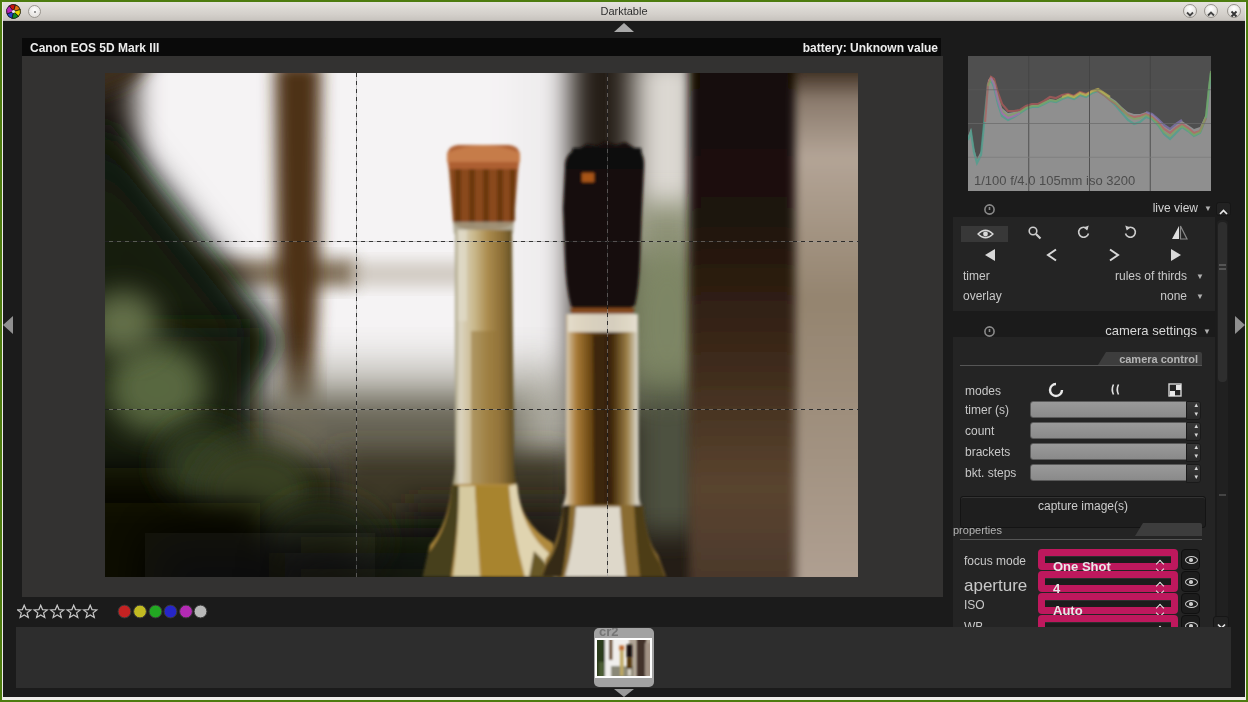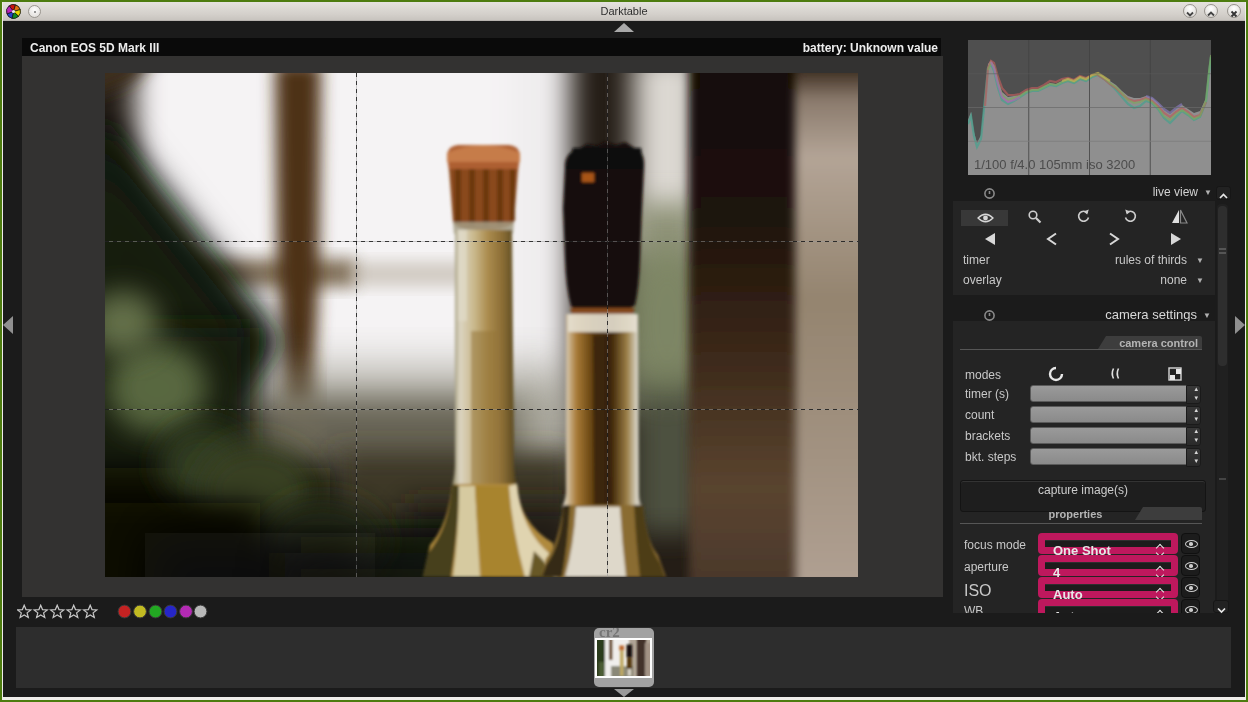--- a/index.html
+++ b/index.html
@@ -16,21 +16,21 @@
     border-bottom:1px solid #b8b4b0; }
   #titletext { position:absolute; left:0; top:3px; width:100%; text-align:center;
     font-size:11px; color:#2f2f2f; }
   #app { position:absolute; left:0px; top:19px; width:1242px; height:676px;
     background:#1b1b1b; overflow:hidden; }
   .hdrstrip { position:absolute; left:19px; top:17px; width:919px; height:19px;
     background:#0a0a0a; color:#ededed; font-size:12px; font-weight:bold; }
   #centerbg { position:absolute; left:19px; top:35px; width:921px; height:541px;
     background:#333231; }
   #photo { position:absolute; left:102px; top:52px; width:753px; height:504px; }
-  #rpanel { position:absolute; left:950px; top:17px; width:278px; height:579px; }
+  #rpanel { position:absolute; left:950px; top:33px; width:278px; height:579px; }
   .spin { width:159px; height:17px; background:linear-gradient(#9a9a9a,#8a8a8a); border:1px solid #5a5a5a; border-radius:3px 0 0 3px; }
   .spin::after { content:""; position:absolute; right:-13px; top:-1px; width:13px; height:17px;
     background:#2e2e2e; border:1px solid #1a1a1a; border-radius:0 3px 3px 0;
     background-image:linear-gradient(#383838,#2a2a2a); }
   .spin::before { content:"\25B4\A\25BE"; white-space:pre; position:absolute; right:-10px; top:-1px;
     font-size:7px; line-height:8.5px; color:#d8d8d8; z-index:2; }
   .combo { width:140px; height:21px; background:#1c1c1c; border:7px solid #be185d; border-radius:4px;
     box-shadow:inset 0 1px 0 #2e2e2e; color:#e8e8e8; font-weight:bold; font-size:13px; }
   .combo span { position:absolute; left:8px; top:3px; }
   .combo::before { content:""; position:absolute; right:8px; top:5px; width:5px; height:5px;
@@ -362,34 +362,34 @@
       <div class="spin abs" style="left:77px; top:85px;"></div>
       <div class="abs" style="left:12px; top:108px; font-size:12px; color:#c8c8c8;">brackets</div>
       <div class="spin abs" style="left:77px; top:106px;"></div>
       <div class="abs" style="left:12px; top:129px; font-size:12px; color:#c8c8c8;">bkt. steps</div>
       <div class="spin abs" style="left:77px; top:127px;"></div>
 
       <div class="abs" style="left:7px; top:159px; width:246px; height:32px; background:#1e1e1e; border:1px solid #141414; border-radius:3px; box-shadow:inset 0 1px 0 #333; text-align:center; font-size:12px; color:#cccccc; line-height:19px;">capture image(s)</div>
 
       <div class="abs" style="left:190px; top:186px; width:59px; height:13px; background:#3d3d3d; border-radius:0 2px 0 0;"></div>
       <div class="abs" style="left:182px; top:186px; width:0; height:0; border-bottom:13px solid #3d3d3d; border-left:8px solid transparent;"></div>
-      <div class="abs" style="left:0px; top:187px; width:245px; text-align:center; font-size:11px; font-weight:bold; color:#b4b4b4;">properties</div>
+      <div class="abs" style="left:0px; top:187px; width:245px; text-align:left; font-size:11px; font-weight:normal; color:#b4b4b4;">properties</div>
       <div class="abs" style="left:7px; top:202px; width:242px; height:1px; background:#565656;"></div>
 
       <div class="abs" style="left:11px; top:217px; font-size:12px; color:#c8c8c8;">focus mode</div>
       <div class="combo abs" style="left:85px; top:212px;">
               <span>One Shot</span>
             </div>
       <div class="eyebtn abs" style="left:228px; top:212px;"></div>
-      <div class="abs" style="left:11px; top:239px; font-size:12px; color:#c8c8c8;">aperture</div>
+      <div class="abs" style="left:11px; top:239px; font-size:17px; color:#c8c8c8;">aperture</div>
       <div class="combo abs" style="left:85px; top:234px;">
               <span>4</span>
             </div>
       <div class="eyebtn abs" style="left:228px; top:234px;"></div>
-      <div class="abs" style="left:11px; top:261px; font-size:16px; color:#c8c8c8;">ISO</div>
+      <div class="abs" style="left:11px; top:261px; font-size:12px; color:#c8c8c8;">ISO</div>
       <div class="combo abs" style="left:85px; top:256px;">
               <span>Auto</span>
             </div>
       <div class="eyebtn abs" style="left:228px; top:256px;"></div>
       <div class="abs" style="left:11px; top:283px; font-size:12px; color:#c8c8c8;">WB</div>
       <div class="combo abs" style="left:85px; top:278px;">
               <span>Auto</span>
             </div>
       <div class="eyebtn abs" style="left:228px; top:278px;"></div>
     </div>
@@ -420,21 +420,21 @@
         <circle cx="123" cy="7.5" r="6.4" fill="#c2bb22"></circle>
         <circle cx="138.5" cy="7.5" r="6.4" fill="#22a822"></circle>
         <circle cx="153.5" cy="7.5" r="6.4" fill="#2626c8"></circle>
         <circle cx="169" cy="7.5" r="6.4" fill="#b42ab4"></circle>
         <circle cx="183.5" cy="7.5" r="6.4" fill="#b8b8b8"></circle>
       </g>
     </svg>
 
     <div class="abs" style="left:13px; top:606px; width:1215px; height:61px; background:#2d2d2d;"></div>
     <div class="abs" style="left:591px; top:607px; width:60px; height:59px; background:#a2a2a2; border-radius:5px; overflow:hidden;">
-      <div class="abs" style="left:5px; top:-4px; font-size:15px; font-weight:bold; color:#757575;font-family:Liberation Serif, serif;">cr2</div>
+      <div class="abs" style="left:5px; top:-4px; font-size:13px; font-weight:bold; color:#757575;">cr2</div>
       <div class="abs" style="left:1px; top:10px; width:57px; height:40px; background:#fdfdfd;">
         <svg class="abs" style="left:2px; top:2px;" width="53" height="36" viewBox="0 0 53 36">
           <defs>
                 <filter id="tb" x="-20%" y="-20%" width="140%" height="140%">
                   <feGaussianBlur stdDeviation="1.1"></feGaussianBlur>
                 </filter>
           <clipPath id="tc">
                   <rect width="53" height="36"></rect>
                 </clipPath>
               </defs>

